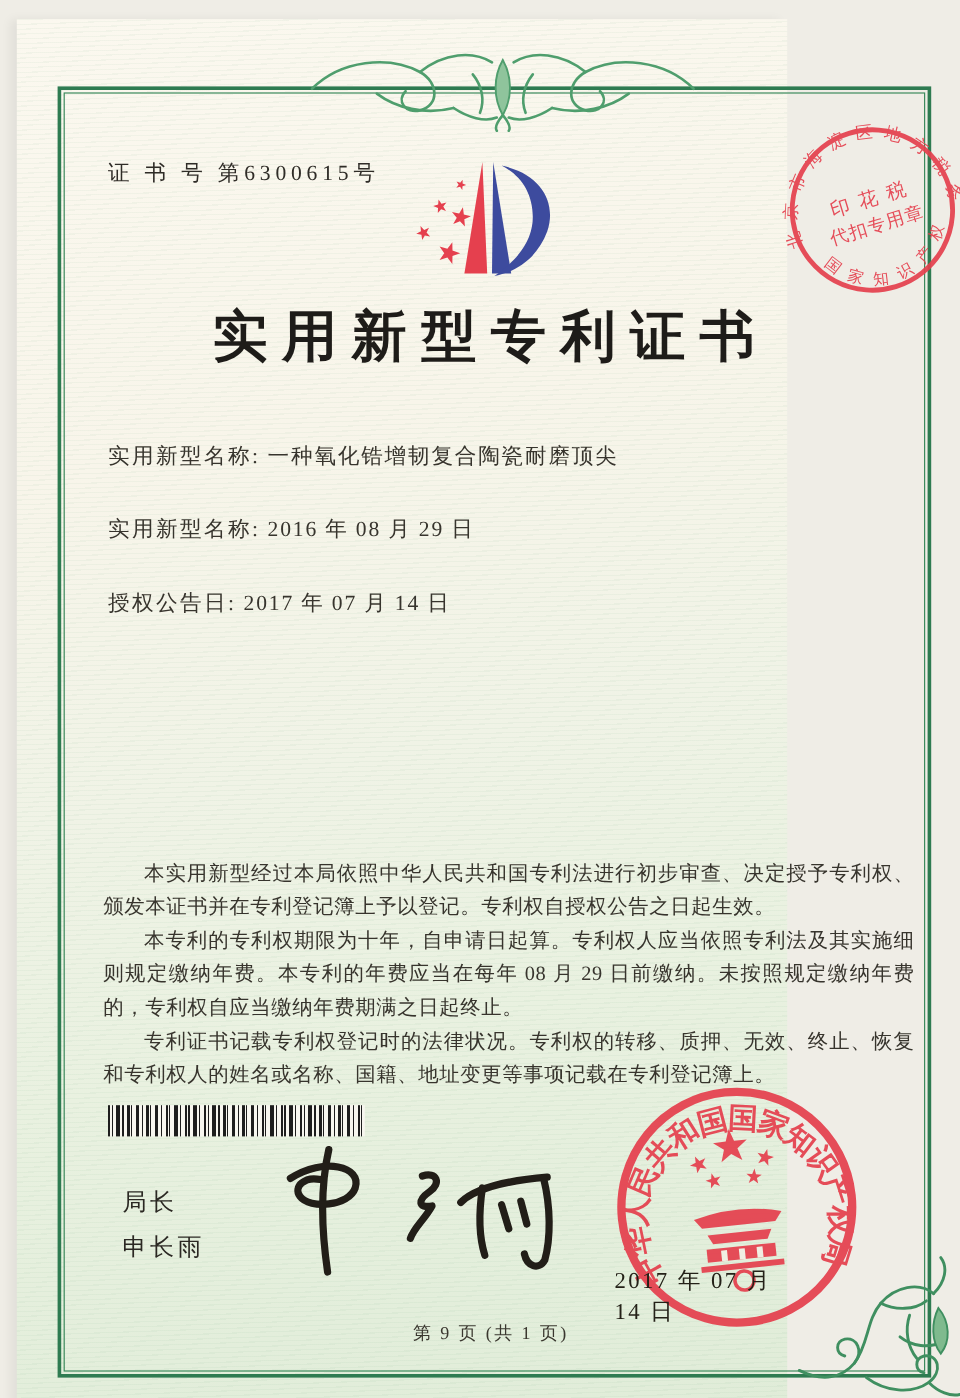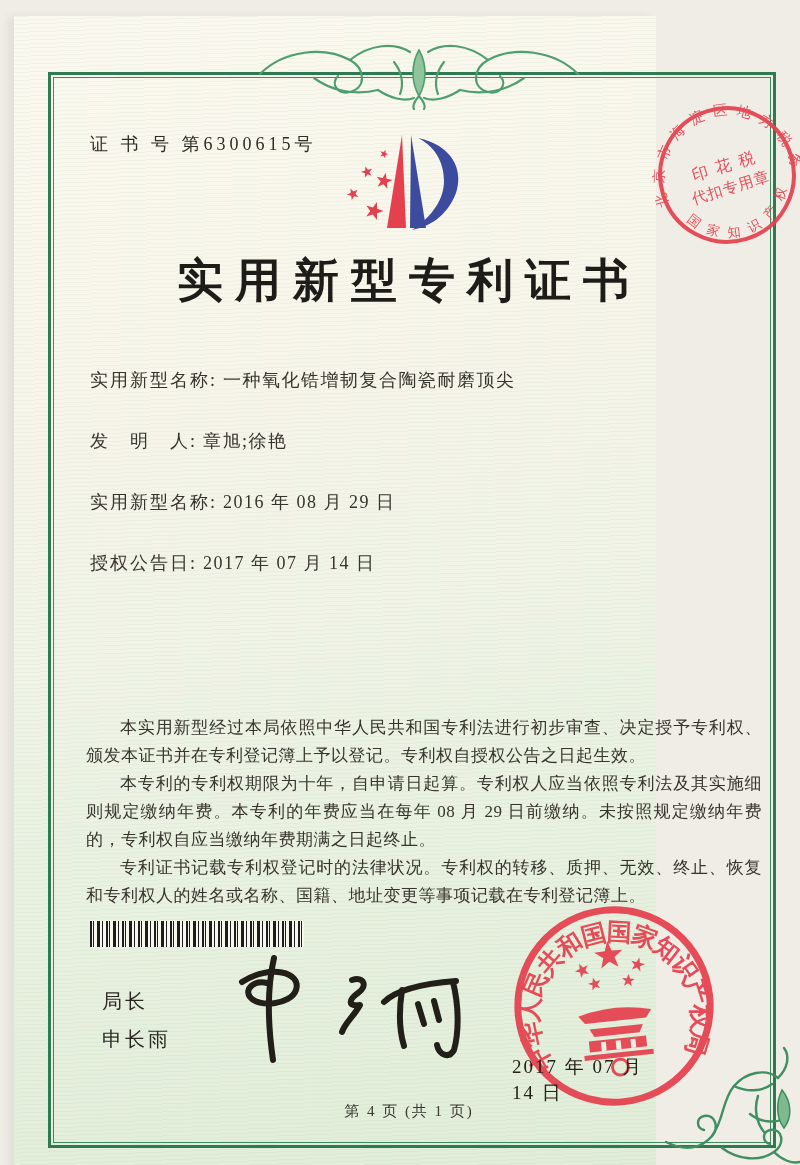--- a/index.html
+++ b/index.html
@@ -145,23 +145,20 @@
     </text>
     <text x="80" y="76" text-anchor="middle" font-size="16" letter-spacing="2" fill="#e5404e">印 花 税</text>
     <text x="80" y="98" text-anchor="middle" font-size="15" letter-spacing="1" fill="#e5404e">代扣专用章</text>
   </svg>
 
   <div class="title">实用新型专利证书</div>
 
   <div class="fields">
     <div class="field-row">
       <span class="lbl">实用新型名称:</span><span class="val">一种氧化锆增韧复合陶瓷耐磨顶尖</span>
-    </div>
-    <div class="field-row">
-      <span class="lbl">发　明　人:</span><span class="val">章旭;徐艳</span>
     </div>
     <div class="field-row">
       <span class="lbl">实用新型名称:</span><span class="val">2016 年 08 月 29 日</span>
     </div>
     <div class="field-row">
       <span class="lbl">授权公告日:</span><span class="val">2017 年 07 月 14 日</span>
     </div>
   </div>
 
   <div class="paras">
@@ -206,14 +203,14 @@
       <rect x="98" y="150" width="5" height="9" fill="#f2efe4"></rect>
       <rect x="113" y="150" width="5" height="9" fill="#f2efe4"></rect>
       <rect x="128" y="150" width="5" height="9" fill="#f2efe4"></rect>
       <rect x="80" y="162" width="70" height="5"></rect>
       <circle cx="115" cy="177" r="8" fill="none" stroke="#e5404e" stroke-width="3"></circle>
     </g>
   </svg>
 
   <div class="issue-date">2017 年 07 月 14 日</div>
 
-  <div class="footer">第 4 页 (共 1 页)</div>
+  <div class="footer">第 9 页 (共 1 页)</div>
 </div>
 
 </body></html>

